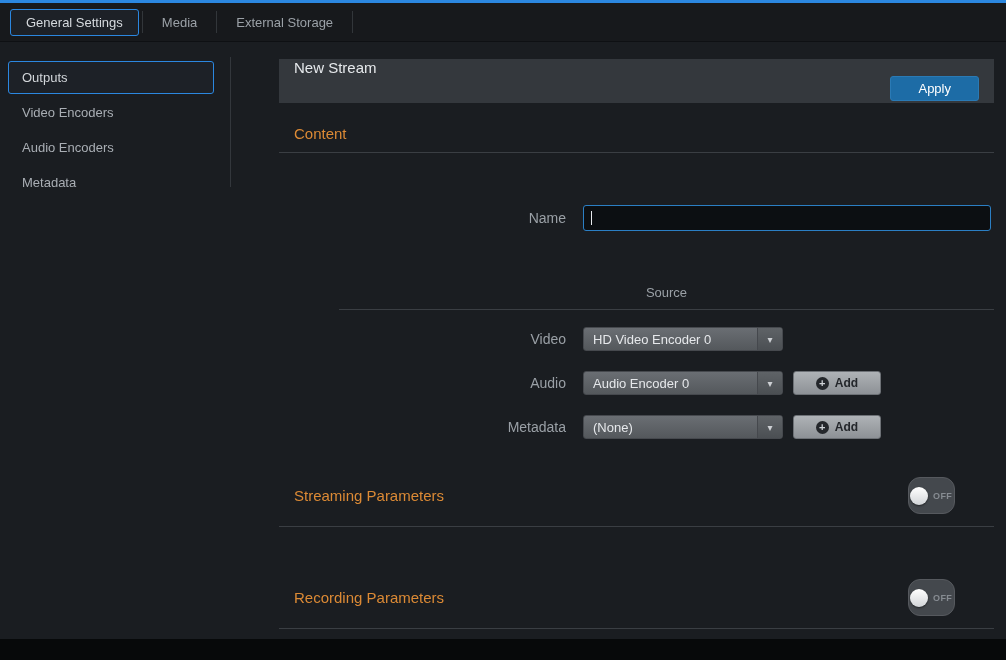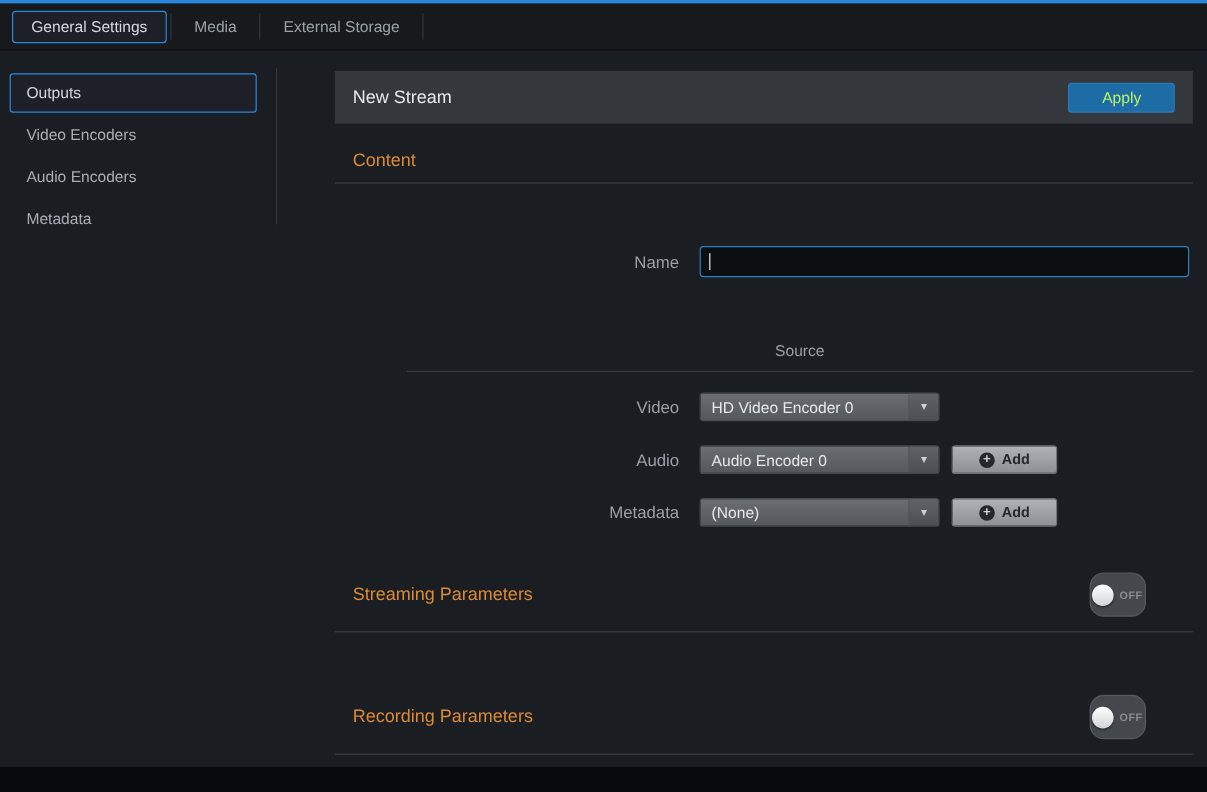--- a/index.html
+++ b/index.html
@@ -60,30 +60,31 @@
     color: #d2d6da;
   }
 
   
   .content { flex: 1; margin-left: 17px; margin-right: 12px; }
 
   .stream-header {
     margin-top: 17px;
     height: 44px;
     background: #34383d;
-    display: flex; align-items: center;
+    display: flex; align-items: flex-start;
     padding: 0 15px;
+    flex-direction: column;
   }
   .stream-title { color: #e6e9ec; font-size: 15px; }
   .apply-btn {
     margin-left: auto;
     background: #1d6ca6;
     border: 1px solid #2a7ab5;
     border-radius: 3px;
-    color: #bef264; font-size: 13px;
+    color: #ffffff; font-size: 13px;
     font-family: "Liberation Sans", sans-serif;
     padding: 4px 27px;
     cursor: pointer;
   }
 
   .section-title {
     margin: 22px 0 0 15px;
     color: #dc8a35; font-size: 15px;
   }
   .hr { height: 1px; background: #3a3e43; margin-top: 10px; }

